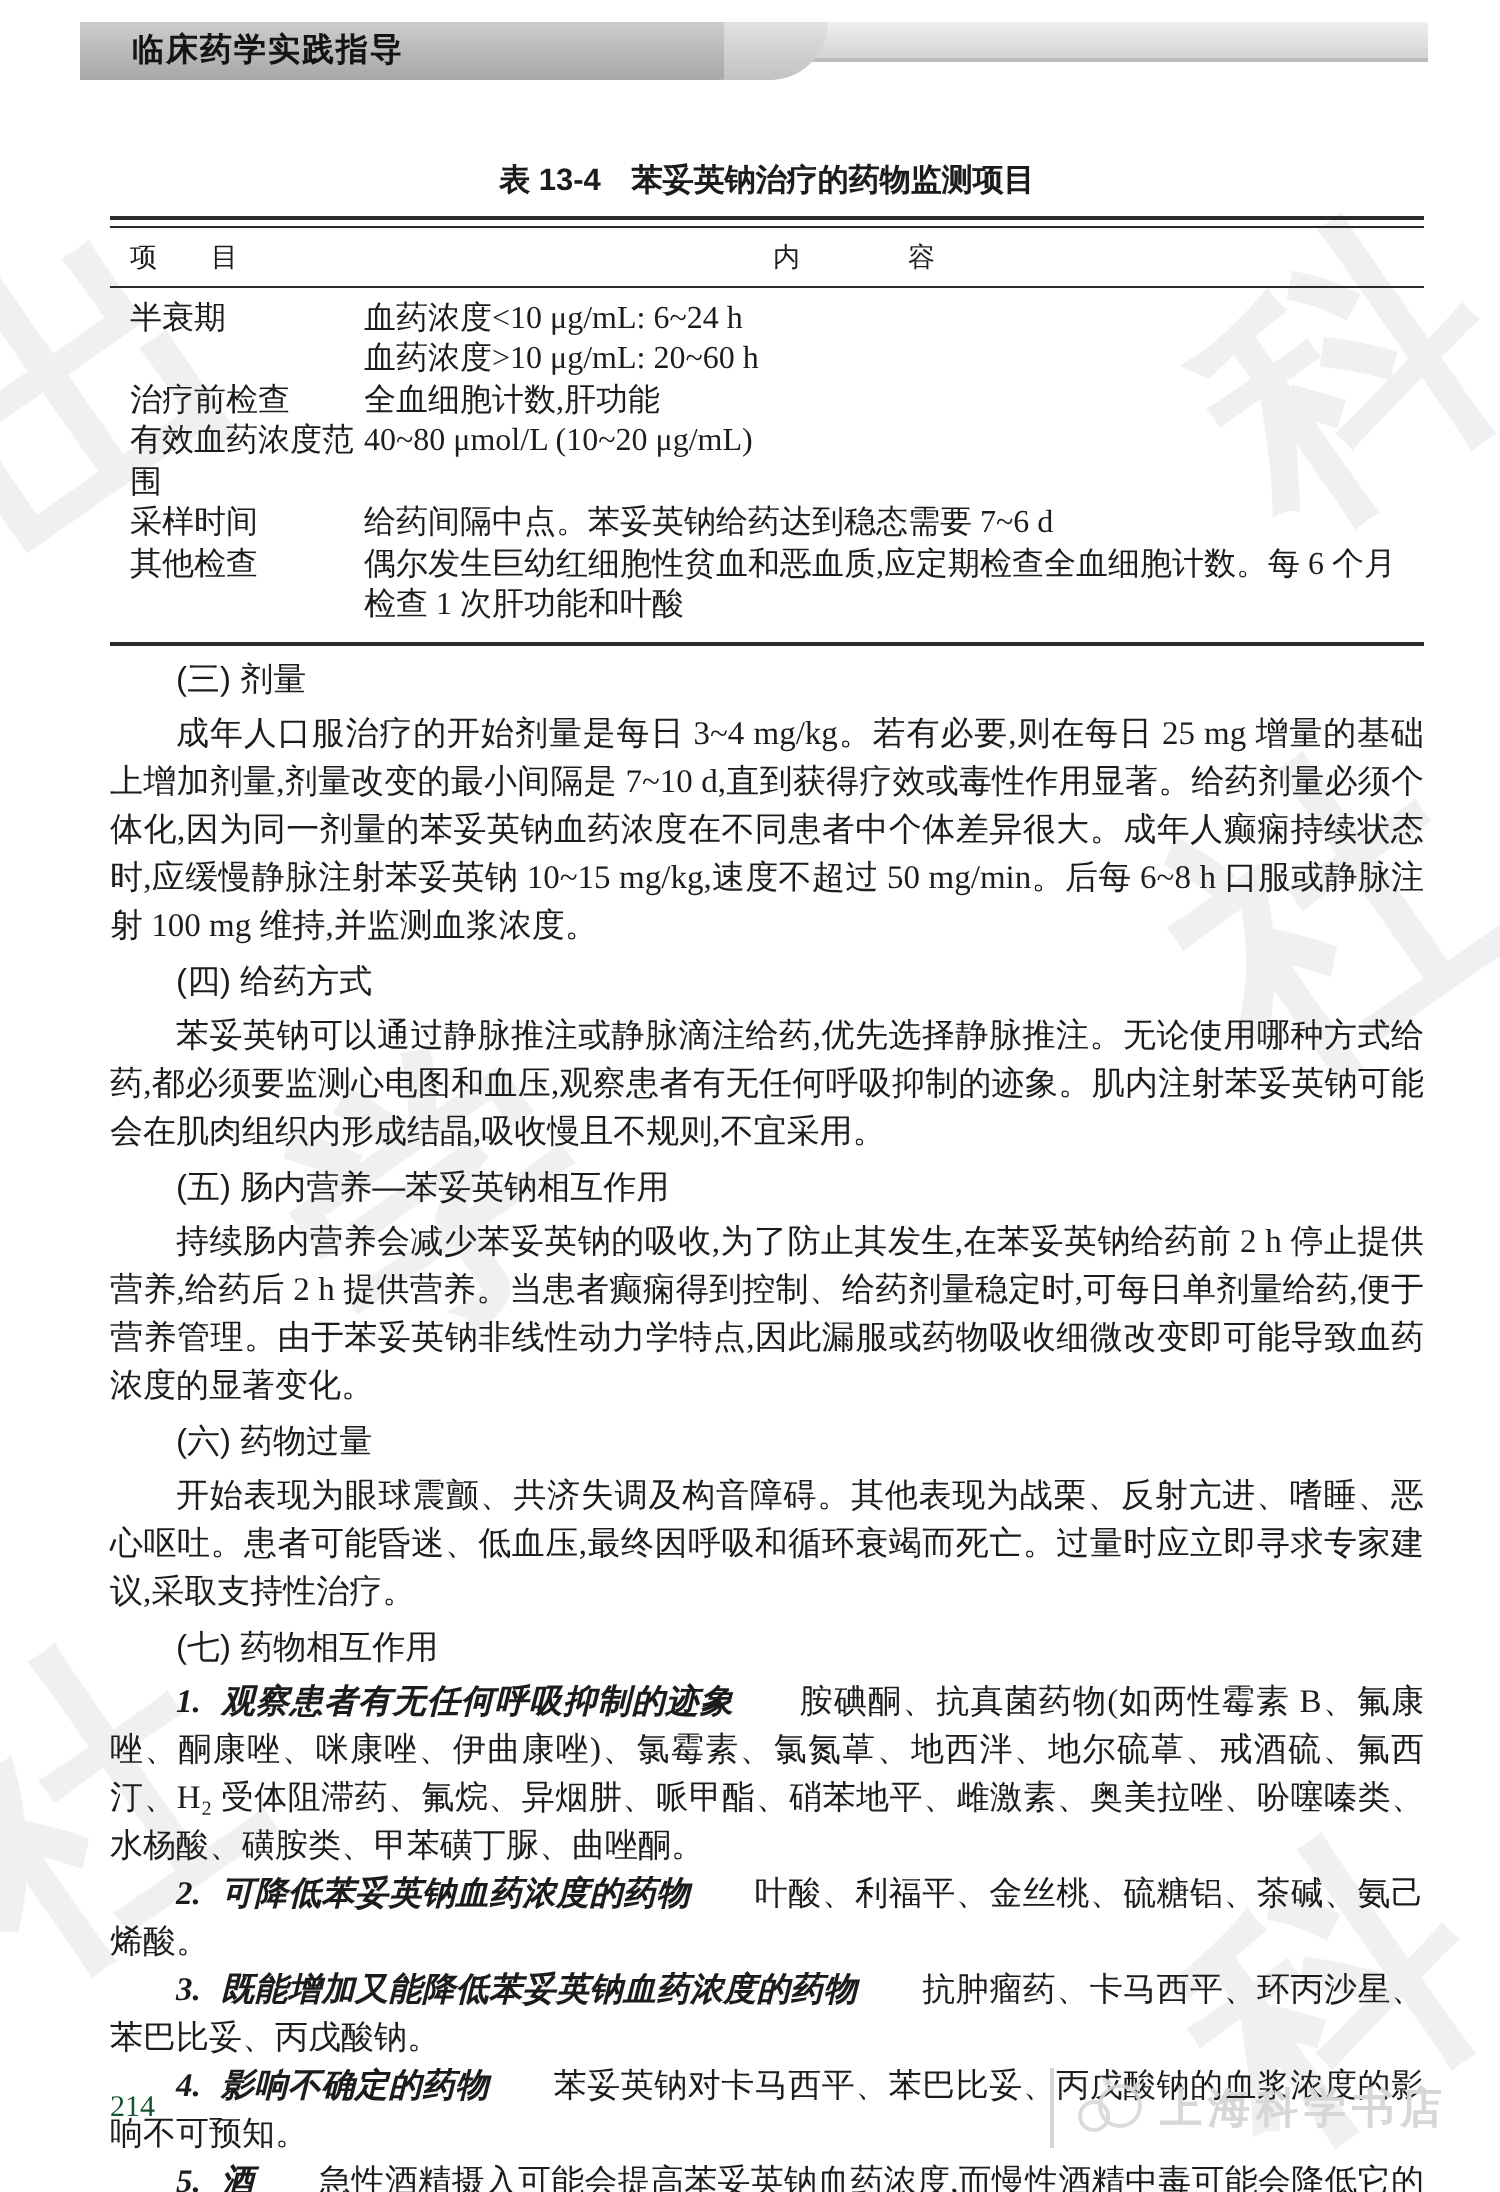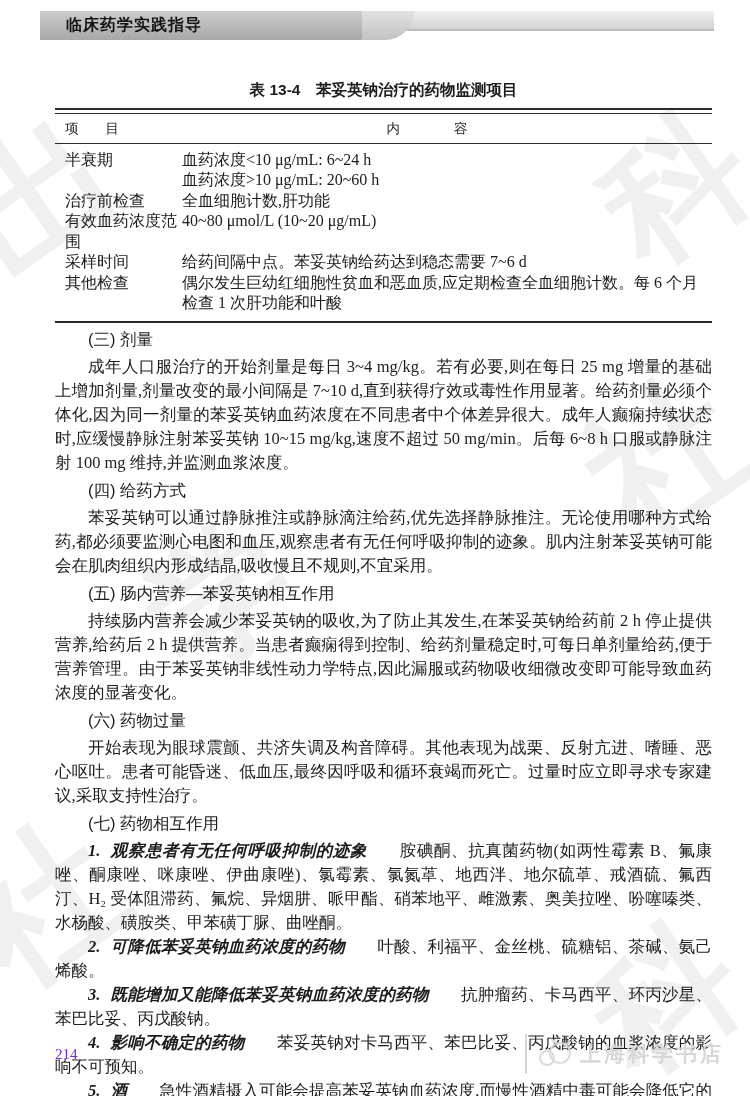--- a/index.html
+++ b/index.html
@@ -51,21 +51,21 @@
     font-weight:normal; font-size:16.5px; margin:5px 0 4px 0; text-indent:2em;
   }
   .body-p {
     font-size:16.5px; line-height:24px; margin:0;
     text-align:justify; text-indent:2em;
   }
   .item-num   { font-weight:bold; font-style:italic; padding-right:0.35em; }
   .item-label { font-weight:bold; font-style:italic; padding-right:1.7em; }
 
   
-  .page-num { position:absolute; left:55px; top:1046px; font-size:15px; color:#6d28d9; }
+  .page-num { position:absolute; left:55px; top:1046px; font-size:15px; color:#14532d; }
   .store-mark { position:absolute; right:26px; top:1034px;
     display:flex; align-items:center; }
   .store-divider { width:2px; height:40px; background:#d6d6d6; margin-right:9px; }
   .store-icon { margin-right:6px; opacity:0.9; }
   .store-name {
     font-family:"Liberation Sans","DejaVu Sans",sans-serif;
     font-weight:bold; font-size:21px; letter-spacing:3px; color:#d7d7d7; }
 
   
   .wm { position:absolute; color:rgba(110,110,110,0.10);

